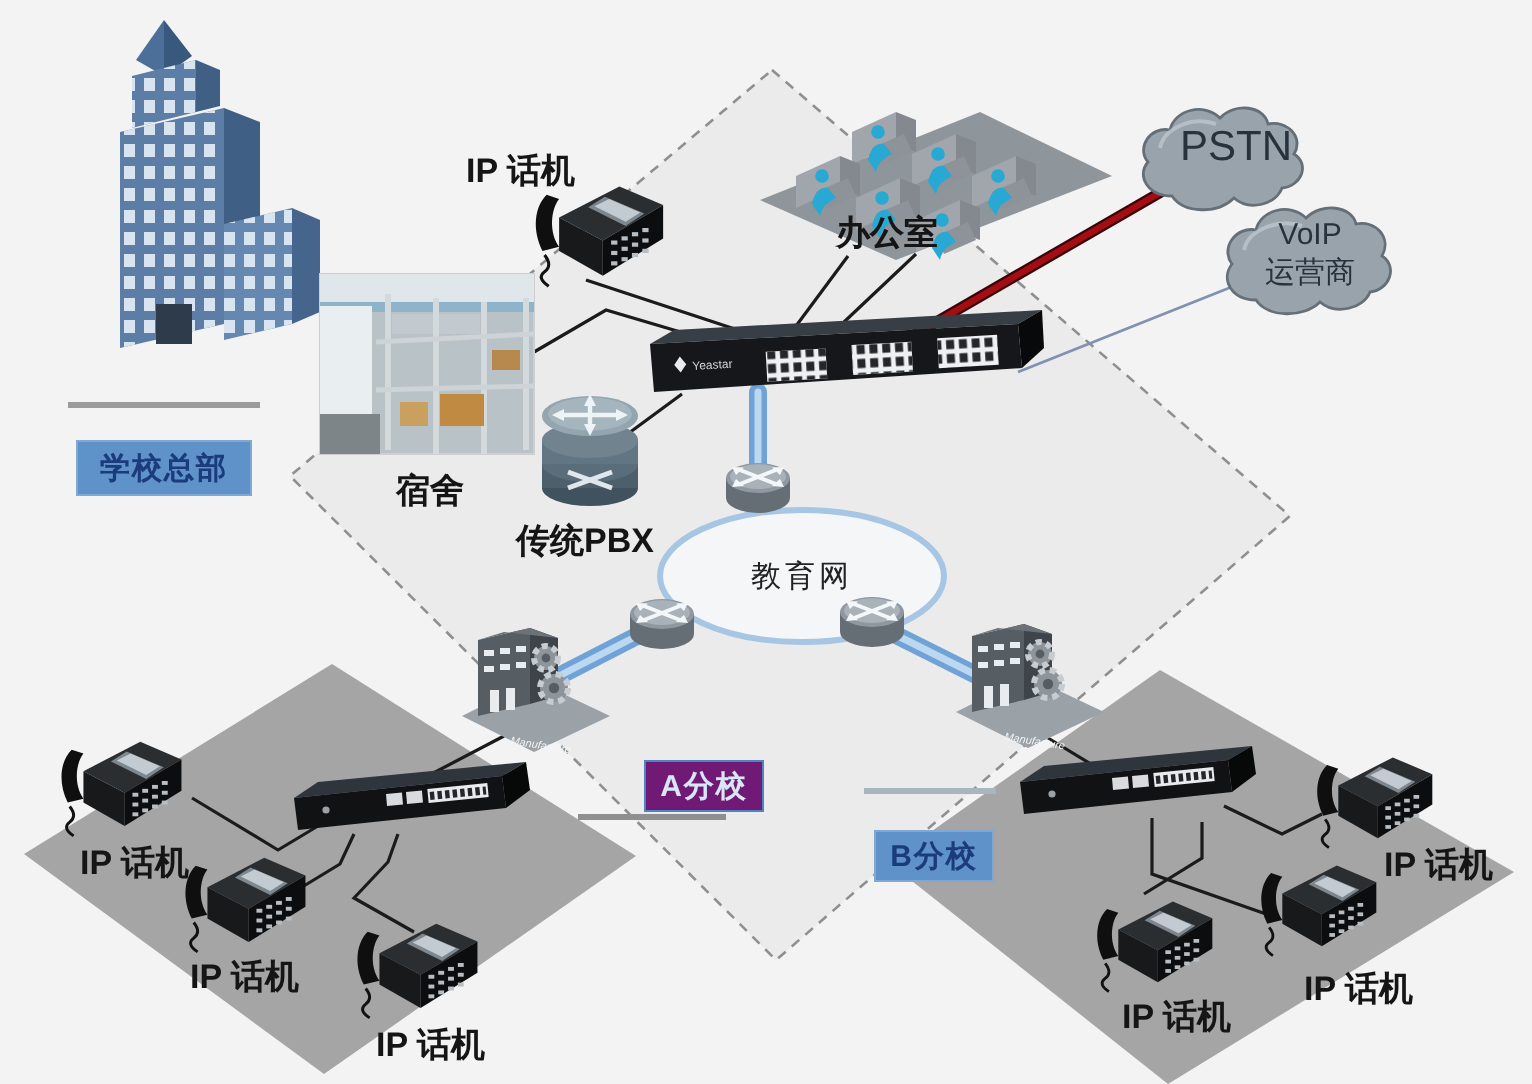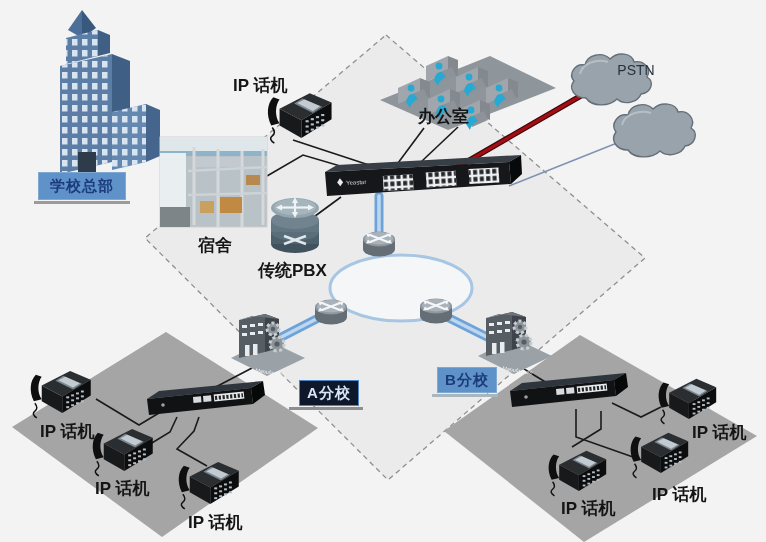--- a/index.html
+++ b/index.html
@@ -3,22 +3,22 @@
 <meta charset="utf-8">
 <style>
   html,body{margin:0;padding:0;}
   body{font-family:"Liberation Sans","DejaVu Sans",sans-serif;}
   #canvas{position:relative;width:766px;height:542px;background:#f3f3f3;overflow:hidden;}
   #diagram-svg{position:absolute;left:0;top:0;z-index:1;}
   .lbl{position:absolute;z-index:3;font-weight:700;font-size:17px;color:#151515;white-space:nowrap;}
   .cloudlbl{position:absolute;z-index:3;text-align:center;color:#27323c;white-space:nowrap;}
   .bluebox{position:absolute;z-index:3;display:flex;align-items:center;justify-content:center;
            font-weight:700;font-size:15px;letter-spacing:1px;}
-  .bluebox.light{background:#5e92c8;color:#1c3b7c;border:1px solid #7fa9d2;}
-  .bluebox.dark{background:#0f172a;color:#d8e7f6;border:1px solid #4d85c4;}
+  .bluebox.light{background:#5e92c8;color:#1c3b7c;border:1px solid #7fa9d2;margin-top:48px;}
+  .bluebox.dark{background:#701a75;color:#d8e7f6;border:1px solid #4d85c4;margin-left:23px;}
   .bar{position:absolute;z-index:3;height:3px;}
   .edu{position:absolute;z-index:3;font-size:15px;color:#222;letter-spacing:2px;}
 </style>
 </head>
 <body>
 
 <div id="canvas">
 
 <svg id="diagram-svg" width="766" height="542" viewBox="0 0 766 542">
   <defs>
@@ -275,22 +275,27 @@
   <use href="#phone-proto" transform="translate(656,374) scale(0.94)"></use>
   <use href="#phone-proto" transform="translate(628,428) scale(0.94)"></use>
   <use href="#phone-proto" transform="translate(546,446) scale(0.94)"></use>
 </svg>
 
 <div class="lbl" style="left:233px;top:74px;">IP 话机</div>
 <div class="lbl" style="left:198px;top:234px;">宿舍</div>
 <div class="lbl" style="left:418px;top:105px;">办公室</div>
 <div class="lbl" style="left:258px;top:259px;">传统PBX</div>
 
-<div class="cloudlbl" style="left:596px;top:62px;width:80px;font-size:14px;">PSTN</div>
-
+<div class="cloudlbl" style="left:578px;top:62px;width:80px;font-size:21px;">PSTN</div>
+<div class="cloudlbl" style="left:612px;top:108px;width:86px;font-size:15px;line-height:19px;">
+  <span>VoIP</span><br>
+  <span>运营商</span>
+</div>
+
+<div class="edu" style="left:351px;top:279px;width:100px;text-align:center;">教育网</div>
 
 <div class="bluebox light" style="left:38px;top:172px;width:86px;height:26px;">学校总部</div>
 <div class="bar" style="left:34px;top:201px;width:96px;background:#9b9b9b;"></div>
 
 <div class="bluebox dark" style="left:299px;top:380px;width:58px;height:24px;">A分校</div>
 <div class="bar" style="left:289px;top:407px;width:74px;background:#8f8f8f;"></div>
 
 <div class="bluebox light" style="left:437px;top:367px;width:58px;height:24px;text-align:center;">B分校</div>
 <div class="bar" style="left:432px;top:394px;width:66px;background:#aab6bd;"></div>
 

